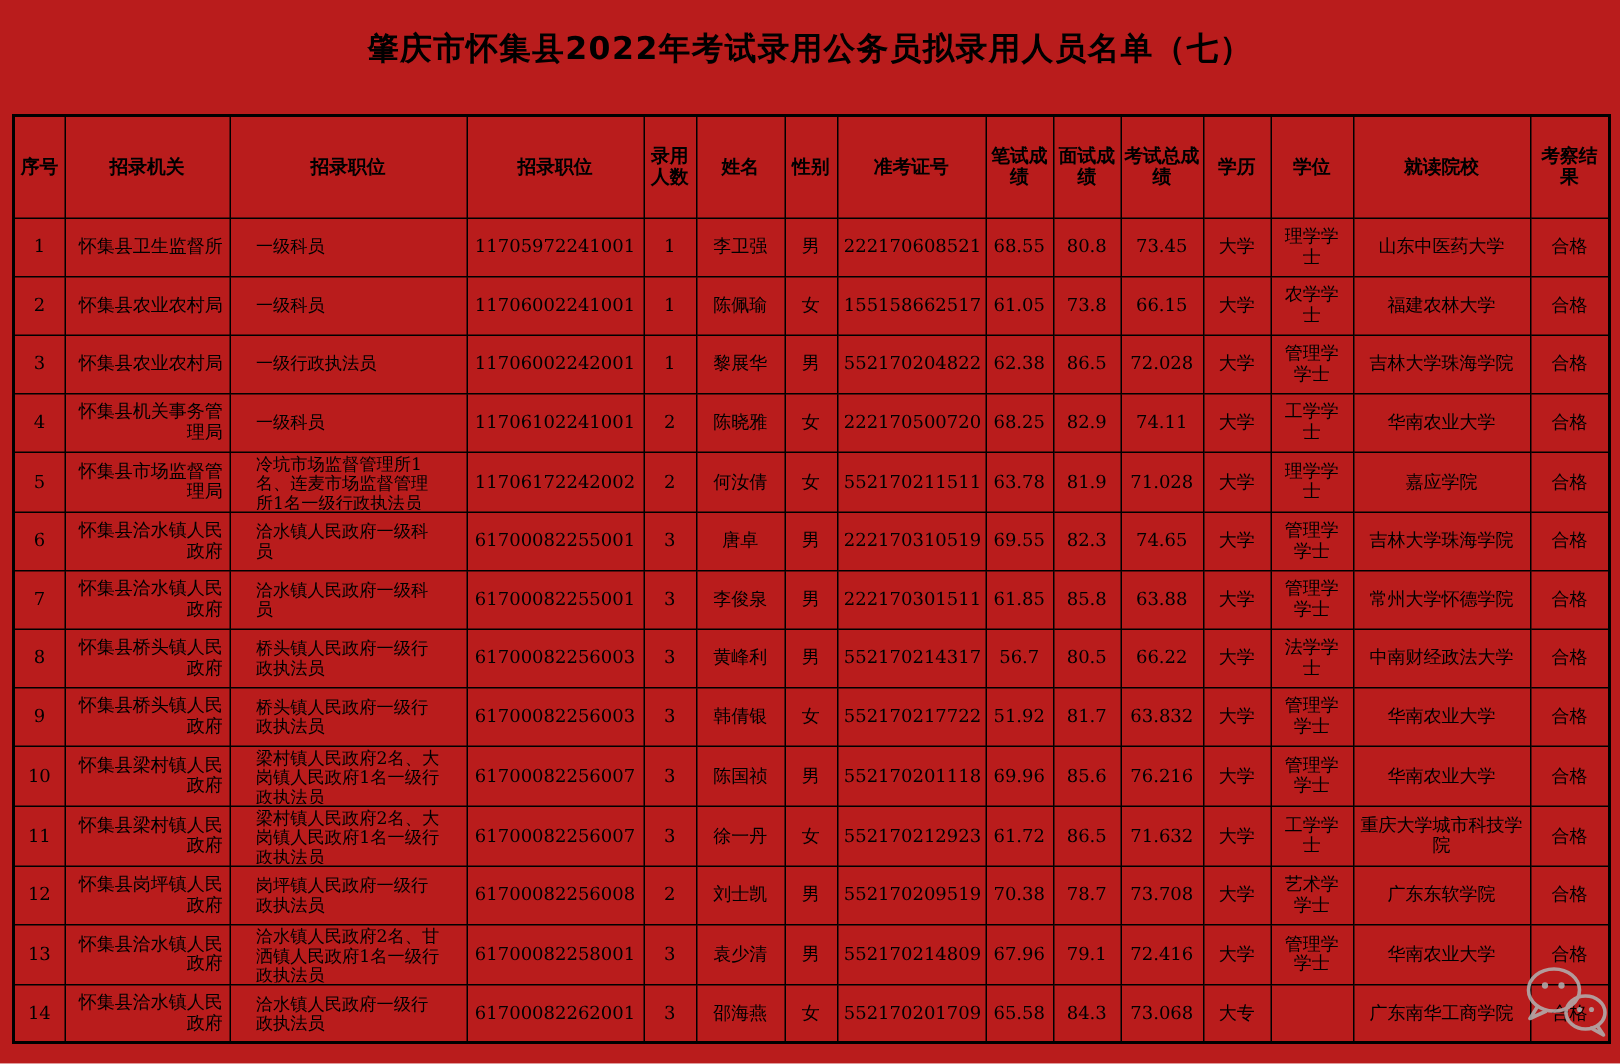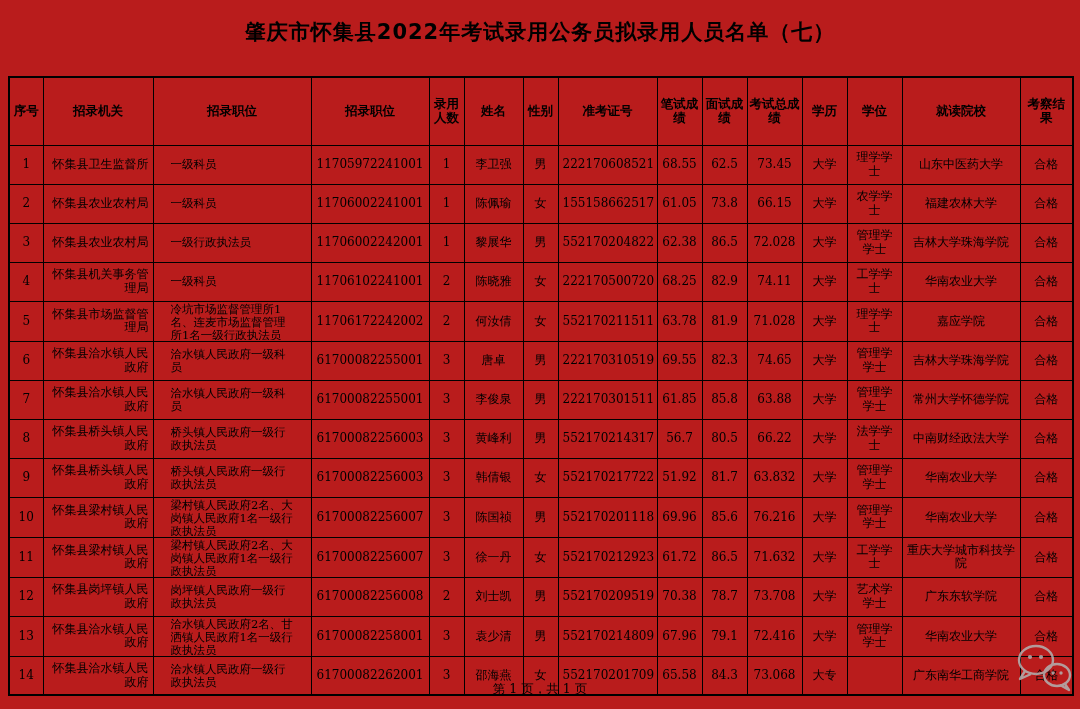--- a/index.html
+++ b/index.html
@@ -156,21 +156,21 @@
           <td>
             <div class="cell-inner">男</div>
           </td>
           <td>
             <div class="cell-inner">222170608521</div>
           </td>
           <td>
             <div class="cell-inner">68.55</div>
           </td>
           <td>
-            <div class="cell-inner">62.5</div>
+            <div class="cell-inner">80.8</div>
           </td>
           <td>
             <div class="cell-inner">73.45</div>
           </td>
           <td>
             <div class="cell-inner">大学</div>
           </td>
           <td>
             <div class="cell-inner">理学学士</div>
           </td>
@@ -788,21 +788,20 @@
           <td>
             <div class="cell-inner">广东南华工商学院</div>
           </td>
           <td>
             <div class="cell-inner">合格</div>
           </td>
         </tr>
       </tbody>
   </table>
 
-  <div class="footer-bar">第 1 页，共 1 页</div>
 
   <div class="watermark">
     <span>
       <svg width="64" height="64" viewBox="0 0 64 64">
         <g fill="none" stroke="#b2b2b2" stroke-width="2.4" stroke-linejoin="round">
           <ellipse cx="24" cy="26" rx="17" ry="14"></ellipse>
           <path d="M13 37 L8 45 L19 40"></path>
           <ellipse cx="45" cy="41" rx="13" ry="11"></ellipse>
           <path d="M53 50 L57 56 L48 51"></path>
         </g>

